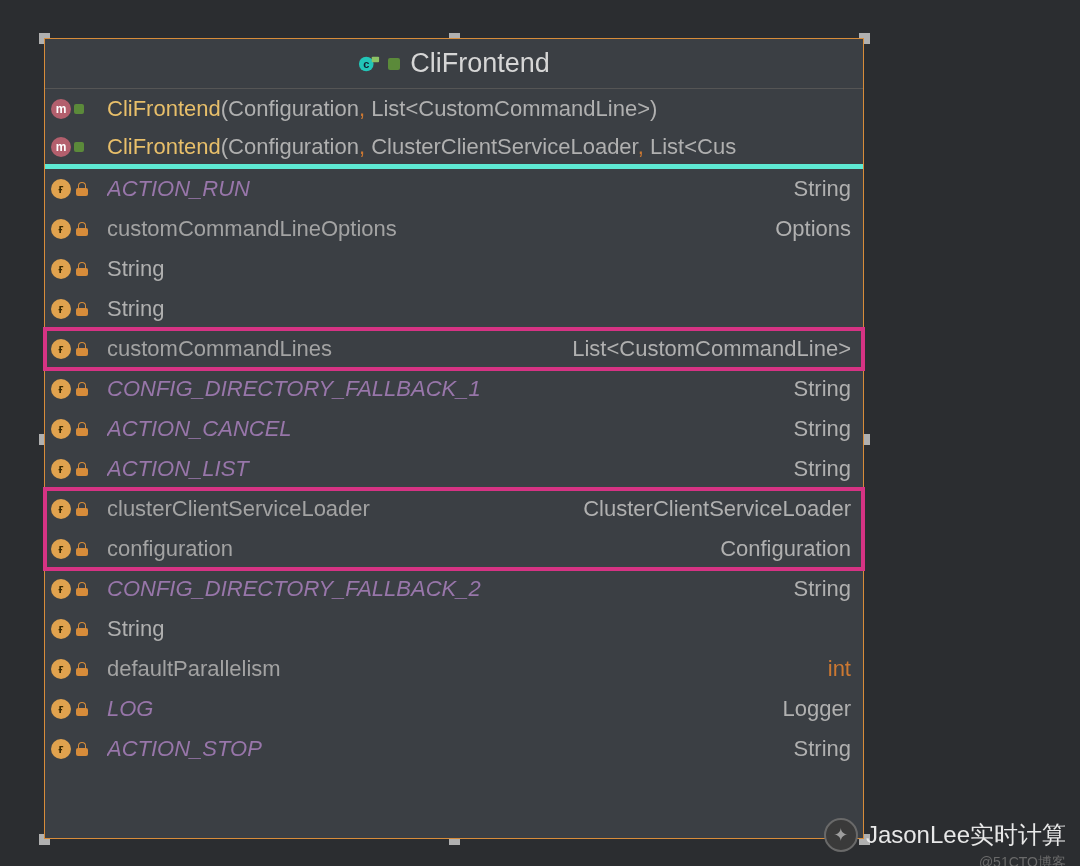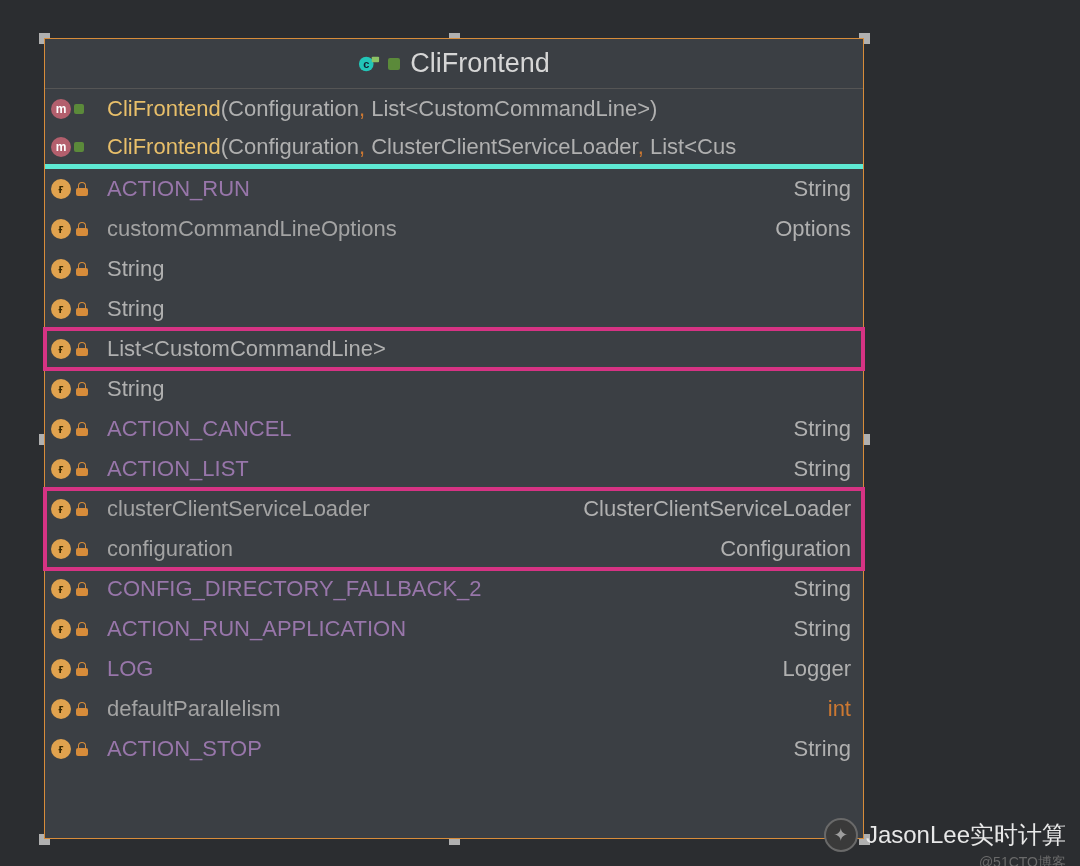--- a/index.html
+++ b/index.html
@@ -20,21 +20,21 @@
   .badge-m::after{content:"m"; font-size:12px;}
   .mini { font-size:11px; color:#8cc265; margin-left:-2px; }
   .lock { width:12px; height:14px; position:relative; }
   .lock::before{content:""; position:absolute; bottom:0; left:0; width:12px; height:8px; background:#d78c3a; border-radius:2px;}
   .lock::after{content:""; position:absolute; top:0; left:2px; width:6px; height:6px; border:1.5px solid #d78c3a; border-bottom:none; border-radius:4px 4px 0 0;}
   .name-col { flex:1; white-space:nowrap; overflow:hidden; }
   .type-col { color:#b0b0b0; white-space:nowrap; }
   .nm-ctor { color:#e8bf6a; }
   .punc { color:#b0b0b0; }
   .kw { color:#cc7832; }
-  .nm-field-static { color:#9876aa; }
+  .nm-field-static { color:#9876aa; font-style:italic; }
   .nm-field { color:#a3a3a3; }
   .type-int { color:#cc7832; }
   .highlight { outline:4px solid #d63384; outline-offset:-2px; position:relative; z-index:2; }
   .handle { width:11px; height:11px; background:#b0b0b0; position:absolute; }
   .watermark { position:absolute; right:14px; bottom:14px; color:#e8e8e8; font-size:24px; display:flex; align-items:center; gap:8px; z-index:5; }
   .wm-circle { width:34px; height:34px; border-radius:50%; background:#3a3a3a; border:2px solid #696969; display:flex; align-items:center; justify-content:center; color:#9e9e9e; font-size:18px;}
   .wm-sub { position:absolute; right:14px; bottom:-6px; color:#6a6a6a; font-size:14px; }
   svg { display:block; }
 </style>
 </head>
@@ -119,28 +119,30 @@
           <span class="lock"></span>
         </span>
         <span class="type-col">String</span>
       </div>
       <div class="highlight">
         <div class="row">
           <span class="icon-col">
             <span class="badge badge-f"></span>
             <span class="lock"></span>
           </span>
+          <span class="name-col"><span class="nm-field">customCommandLines</span></span>
           <span class="type-col">List&lt;CustomCommandLine&gt;</span>
         </div>
       </div>
       <div class="row">
         <span class="icon-col">
           <span class="badge badge-f"></span>
           <span class="lock"></span>
         </span>
+        <span class="name-col"><span class="nm-field-static">CONFIG_DIRECTORY_FALLBACK_1</span></span>
         <span class="type-col">String</span>
       </div>
       <div class="row">
         <span class="icon-col">
           <span class="badge badge-f"></span>
           <span class="lock"></span>
         </span>
         <span class="name-col"><span class="nm-field-static">ACTION_CANCEL</span></span>
         <span class="type-col">String</span>
       </div>
@@ -176,38 +178,37 @@
           <span class="lock"></span>
         </span>
         <span class="name-col"><span class="nm-field-static">CONFIG_DIRECTORY_FALLBACK_2</span></span>
         <span class="type-col">String</span>
       </div>
       <div class="row">
         <span class="icon-col">
           <span class="badge badge-f"></span>
           <span class="lock"></span>
         </span>
-        <span class="name-col"><span class="nm-field-static">ACTION_RUN_APPLICATION</span></span>
-        <span class="type-col">String</span>
+        <span class="type-col">String</span>
+      </div>
+      <div class="row">
+        <span class="icon-col">
+          <span class="badge badge-f"></span>
+          <span class="lock"></span>
+        </span>
+        <span class="name-col"><span class="nm-field">defaultParallelism</span></span>
+        <span class="type-col"><span class="type-int">int</span></span>
       </div>
       <div class="row">
         <span class="icon-col">
           <span class="badge badge-f"></span>
           <span class="lock"></span>
         </span>
         <span class="name-col"><span class="nm-field-static">LOG</span></span>
         <span class="type-col">Logger</span>
-      </div>
-      <div class="row">
-        <span class="icon-col">
-          <span class="badge badge-f"></span>
-          <span class="lock"></span>
-        </span>
-        <span class="name-col"><span class="nm-field">defaultParallelism</span></span>
-        <span class="type-col"><span class="type-int">int</span></span>
       </div>
       <div class="row">
         <span class="icon-col">
           <span class="badge badge-f"></span>
           <span class="lock"></span>
         </span>
         <span class="name-col"><span class="nm-field-static">ACTION_STOP</span></span>
         <span class="type-col">String</span>
       </div>
     </div>

